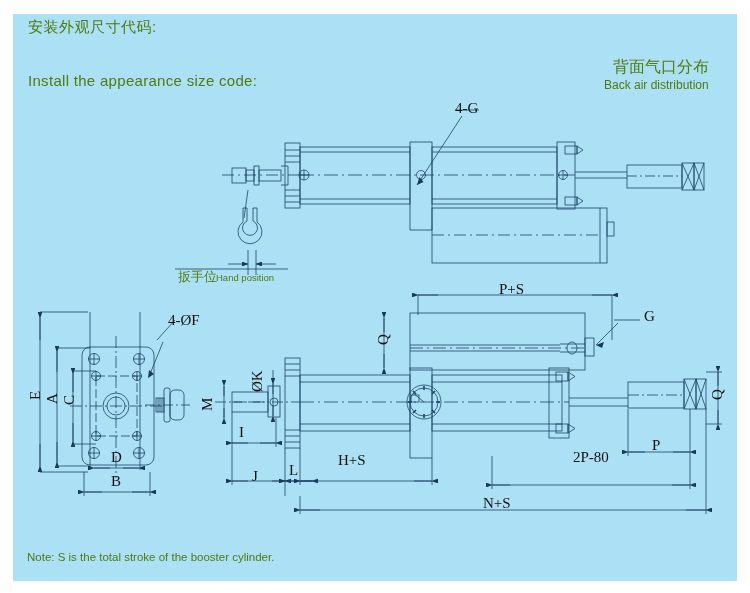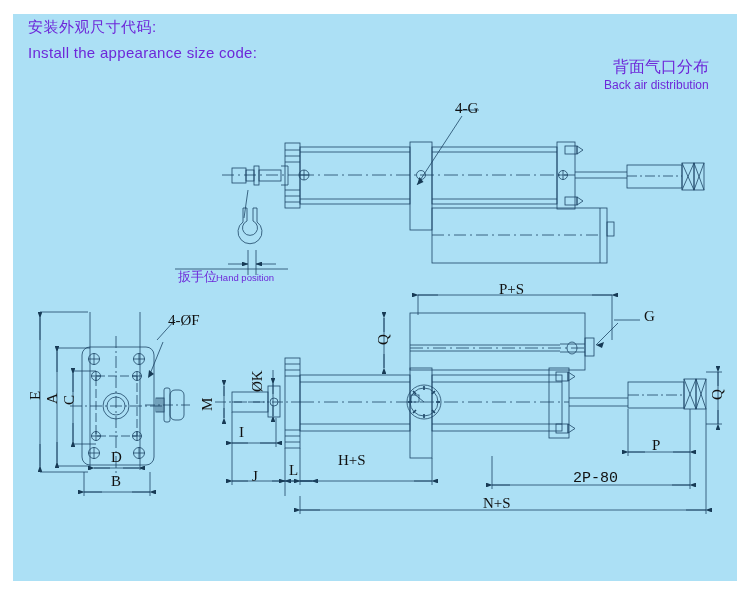--- a/index.html
+++ b/index.html
@@ -14,23 +14,23 @@
     width:750px;height:593px;
     background:#ffffff;
   }
   #canvas{
     position:absolute;
     left:13px;top:14px;
     width:724px;height:567px;
     background:#ace0f5;
   }
   svg.draw{position:absolute;left:0;top:0;width:750px;height:593px;overflow:visible;}
-  .txt{position:absolute;color:#6d28d9;white-space:nowrap;}
+  .txt{position:absolute;color:#4d7c0f;white-space:nowrap;}
   .hdr-cn{font-size:15px;letter-spacing:.5px;}
-  .hdr-en{font-size:15px;letter-spacing:.3px;}
+  .hdr-en{font-size:15px;letter-spacing:.3px;margin-top:28px;}
   .sub-cn{font-size:16px;}
   .sub-en{font-size:12px;}
   .note-cn{font-size:11.5px;}
   .note-en{font-size:11.5px;}
   .dim{font-family:"Liberation Serif", serif;font-size:15px;color:#111;}
   .rot90{transform:rotate(-90deg);transform-origin:left top;}
   .hand-cn{font-size:13px;margin-top:18px;}
   .hand-en{font-size:9.5px;}
 </style>
 </head>
@@ -445,16 +445,17 @@
   <div class="txt dim rot90" style="left:709px;top:400px;">Q</div>
 
   <div class="txt dim" style="left:239px;top:424px;">I</div>
   <div class="txt dim" style="left:252px;top:468px;">J</div>
   <div class="txt dim" style="left:289px;top:462px;">L</div>
   <div class="txt dim" style="left:338px;top:452px;">H+S</div>
 
   <div class="txt dim" style="left:487px;top:281px;margin-left:12px;">P+S</div>
   <div class="txt dim" style="left:644px;top:308px;">G</div>
   <div class="txt dim" style="left:652px;top:437px;">P</div>
-  <div class="txt dim" style="left:573px;top:470px;font-family:Liberation Mono, monospace;">2P-80</div>
+  <div class="txt dim" style="left:573px;top:449px;">2P-80</div>
   <div class="txt dim" style="left:483px;top:495px;">N+S</div>
 
+  <div class="txt note-en" style="left:27px;top:551px;">Note: S is the total stroke of the booster cylinder.</div>
 </div>
 
 </body></html>

